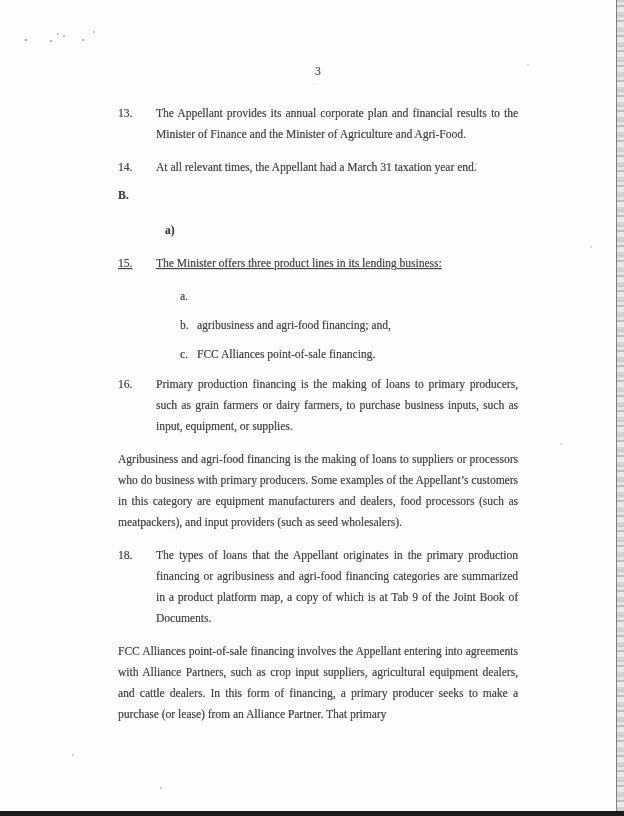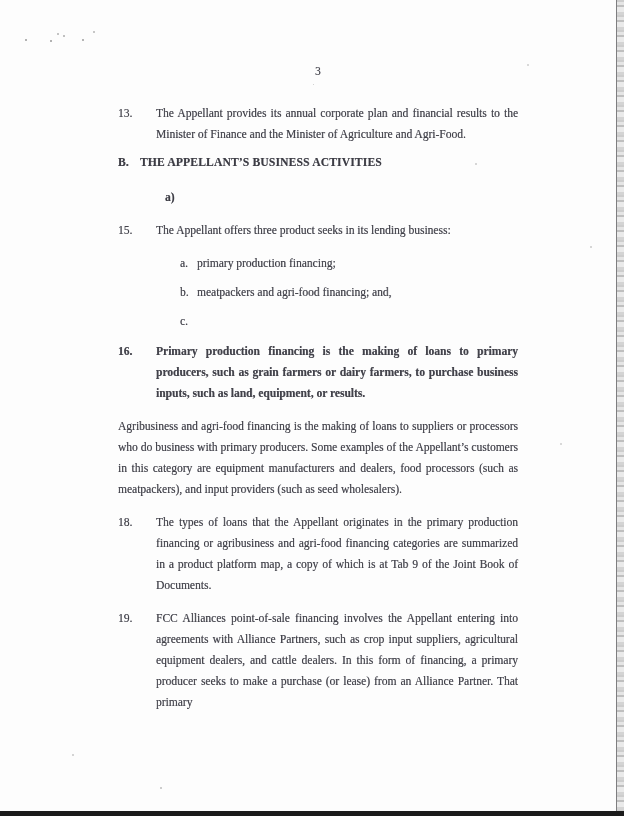--- a/index.html
+++ b/index.html
@@ -47,29 +47,29 @@
   }
   .heading-b .hlabel{flex:0 0 22px;}
   .heading-a{
     display:flex;
     font-weight:bold;
     line-height:21px;
     margin:0 0 6px 47px;
     color:#3c3c44;
   }
   .heading-a .hlabel{flex:0 0 24px;}
-  .p15{margin-bottom:12px;}
+  .p15{margin-bottom:12px;text-decoration:underline;}
   .list-item{
     display:flex;
     line-height:21px;
     margin:0 0 8px 62px;
   }
   .list-item .llabel{flex:0 0 17px;}
   .list-item.last{margin-bottom:9px;}
-  .p16{margin-top:0;font-weight:bold;}
+  .p16{margin-top:0;}
   
   .speck{
     position:absolute;
     border-radius:50%;
   }
   .edge-right{
     position:absolute;
     top:0;right:0;bottom:0;
     width:7px;
     border-left:1px solid #7e7e80;
@@ -96,65 +96,67 @@
 
   <div class="content">
 
     <div class="page-number">3</div>
 
     <div class="para">
       <span class="num">13.</span>
       <span class="ptext">The Appellant provides its annual corporate plan and financial results to the Minister of Finance and the Minister of Agriculture and Agri-Food.</span>
     </div>
 
+    <div class="para">
+      <span class="num">14.</span>
+      <span class="ptext">At all relevant times, the Appellant had a March 31 taxation year end.</span>
+    </div>
 
     <div class="heading-b">
       <span class="hlabel">B.</span>
-      <span>THE APPELLANT’S BUSINESS ACTIVITIES</span>
     </div>
 
     <div class="heading-a">
       <span class="hlabel">a)</span>
     </div>
 
     <div class="para p15">
       <span class="num">15.</span>
-      <span class="ptext">The Appellant offers three product seeks in its lending business:</span>
+      <span class="ptext">The Minister offers three product lines in its lending business:</span>
     </div>
 
     <div class="list-item">
       <span class="llabel">a.</span>
-      <span>primary production financing;</span>
     </div>
 
     <div class="list-item">
       <span class="llabel">b.</span>
-      <span>meatpackers and agri-food financing; and,</span>
+      <span>agribusiness and agri-food financing; and,</span>
     </div>
 
     <div class="list-item last">
       <span class="llabel">c.</span>
+      <span>FCC Alliances point-of-sale financing.</span>
     </div>
 
     <div class="para p16">
       <span class="num">16.</span>
-      <span class="ptext">Primary production financing is the making of loans to primary producers, such as grain farmers or dairy farmers, to purchase business inputs, such as land, equipment, or results.</span>
+      <span class="ptext">Primary production financing is the making of loans to primary producers, such as grain farmers or dairy farmers, to purchase business inputs, such as input, equipment, or supplies.</span>
     </div>
 
     <div class="para">
       <span class="ptext">Agribusiness and agri-food financing is the making of loans to suppliers or processors who do business with primary producers.  Some examples of the Appellant’s customers in this category are equipment manufacturers and dealers, food processors (such as meatpackers), and input providers (such as seed wholesalers).</span>
     </div>
 
     <div class="para">
       <span class="num">18.</span>
       <span class="ptext">The types of loans that the Appellant originates in the primary production financing or agribusiness and agri-food financing categories are summarized in a product platform map, a copy of which is at Tab 9 of the Joint Book of Documents.</span>
     </div>
 
     <div class="para">
-      <span class="num">19.</span>
       <span class="ptext">FCC Alliances point-of-sale financing involves the Appellant entering into agreements with Alliance Partners, such as crop input suppliers, agricultural equipment dealers, and cattle dealers.  In this form of financing, a primary producer seeks to make a purchase (or lease) from an Alliance Partner.  That primary</span>
     </div>
 
   </div>
 
   <div class="speck" style="left:25px;top:39px;width:2px;height:2px;background:#9a9a9a;"></div>
   <div class="speck" style="left:50px;top:40px;width:2px;height:2px;background:#999999;"></div>
   <div class="speck" style="left:57px;top:33px;width:2px;height:2px;background:#b0b0b0;"></div>
   <div class="speck" style="left:63px;top:35px;width:2px;height:2px;background:#ababab;"></div>
   <div class="speck" style="left:82px;top:39px;width:2px;height:2px;background:#9d9d9d;"></div>

